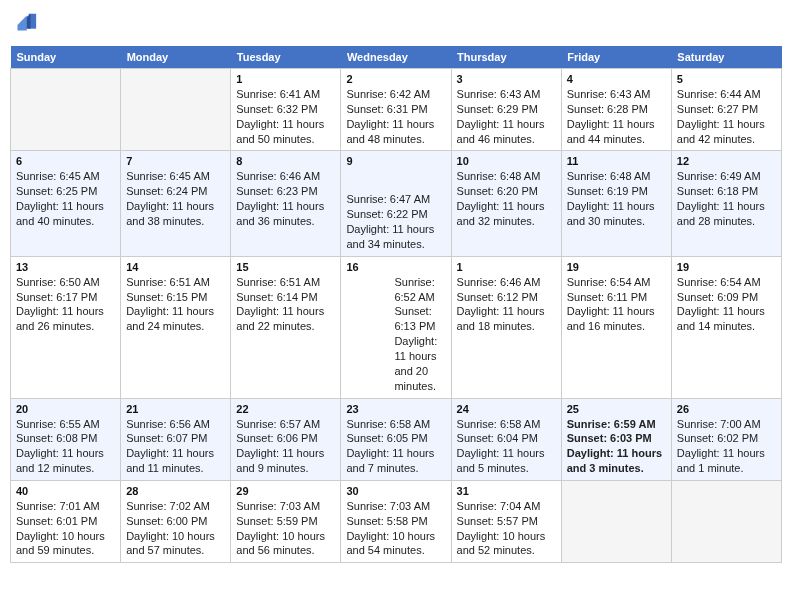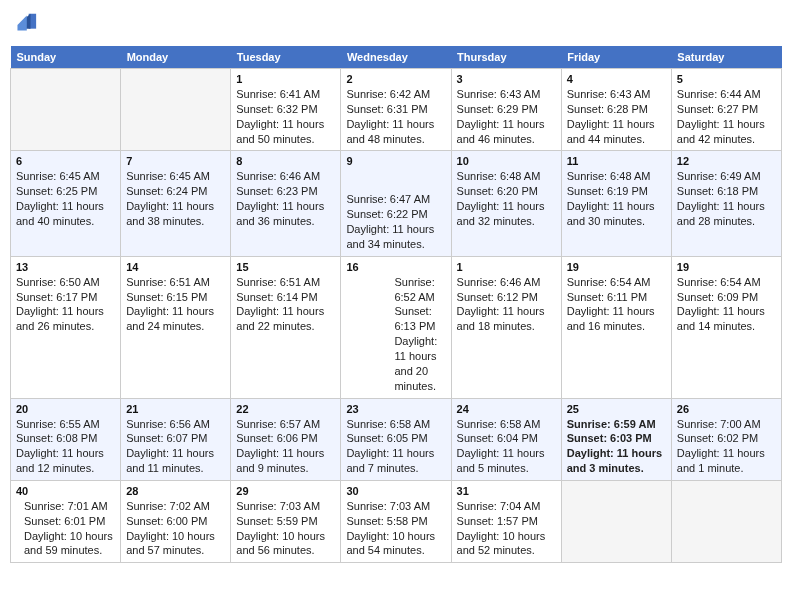--- a/index.html
+++ b/index.html
@@ -285,21 +285,21 @@
         <td>
           <div class="day-num">26</div>
           <div class="day-info" style="white-space: pre-line;">Sunrise: 7:00 AM
 Sunset: 6:02 PM
 Daylight: 11 hours and 1 minute.</div>
         </td>
       </tr>
       <tr>
         <td>
           <div class="day-num">40</div>
-          <div class="day-info" style="white-space: pre-line; margin-left: 8px;">Sunrise: 7:01 AM
+          <div class="day-info" style="white-space: pre-line;">Sunrise: 7:01 AM
 Sunset: 6:01 PM
 Daylight: 10 hours and 59 minutes.</div>
         </td>
         <td>
           <div class="day-num">28</div>
           <div class="day-info" style="white-space: pre-line;">Sunrise: 7:02 AM
 Sunset: 6:00 PM
 Daylight: 10 hours and 57 minutes.</div>
         </td>
         <td>
@@ -310,20 +310,20 @@
         </td>
         <td>
           <div class="day-num">30</div>
           <div class="day-info" style="white-space: pre-line;">Sunrise: 7:03 AM
 Sunset: 5:58 PM
 Daylight: 10 hours and 54 minutes.</div>
         </td>
         <td>
           <div class="day-num">31</div>
           <div class="day-info" style="white-space: pre-line;">Sunrise: 7:04 AM
-Sunset: 1:57 PM
+Sunset: 5:57 PM
 Daylight: 10 hours and 52 minutes.</div>
         </td>
         <td class="empty"></td>
         <td class="empty"></td>
       </tr>
     </tbody>
 </table>
 
 </body></html>

